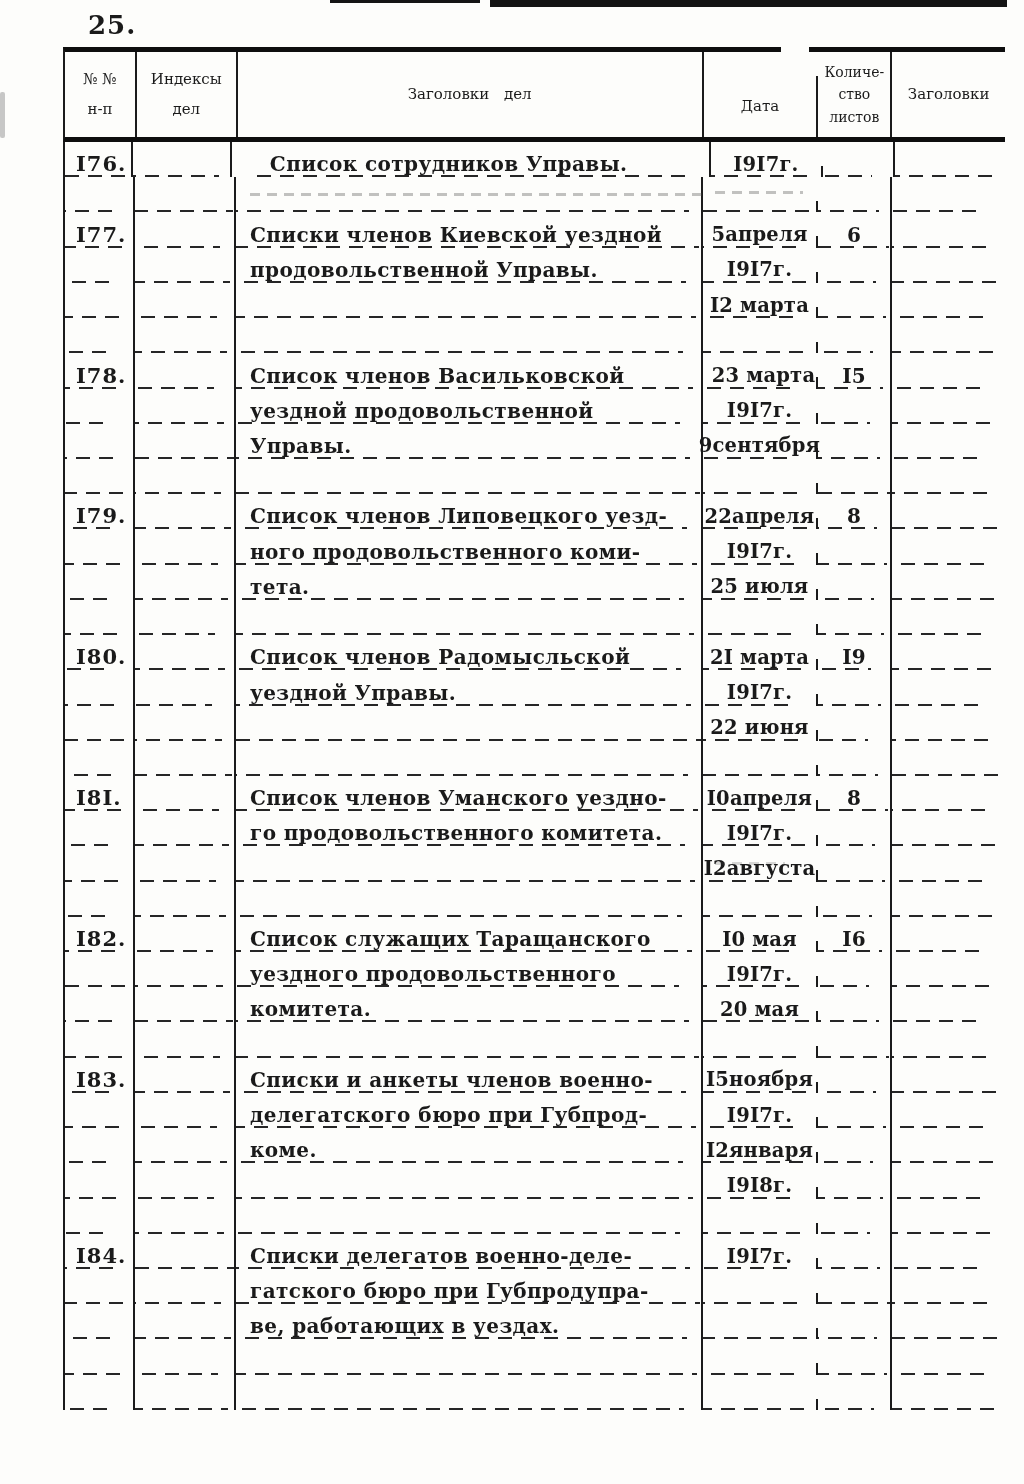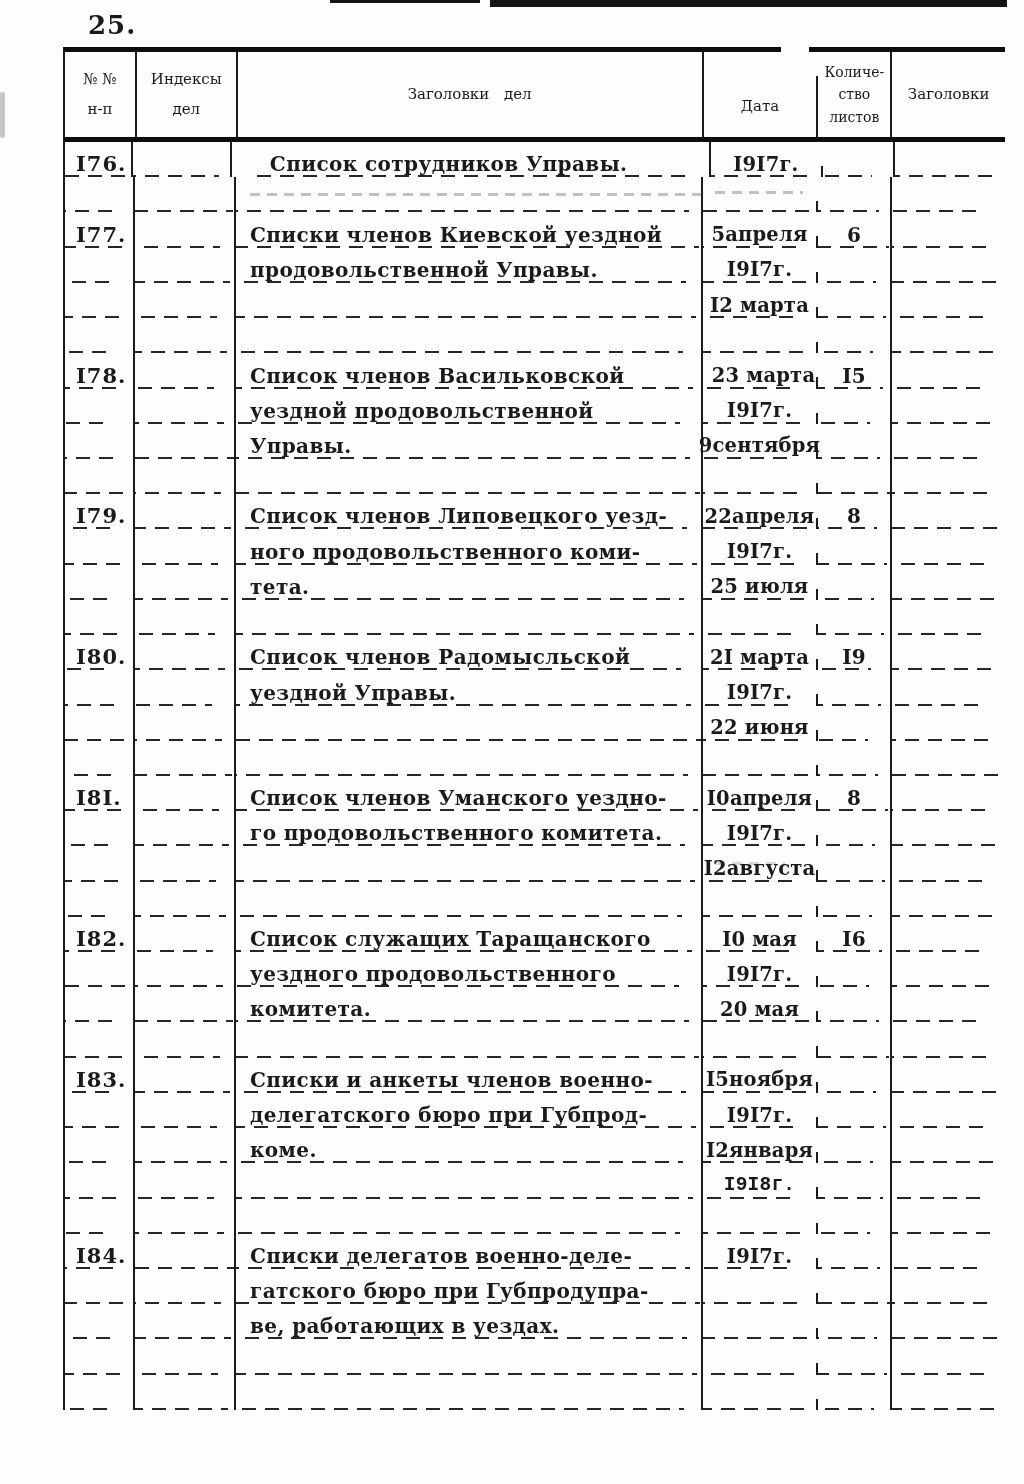--- a/index.html
+++ b/index.html
@@ -366,21 +366,21 @@
           <div class="cell c1 k1" style="background-position-x: -7px;"></div>
           <div class="cell c2 k2" style="background-position-x: -18px;">коме.</div>
           <div class="cell c3 k3" style="background-position-x: -6px;">I2января</div>
           <div class="cell c4 k4" style="background-position-x: -17px;"></div>
           <div class="cell c5 k5" style="background-position-x: -5px;"></div>
         </div>
         <div class="trow">
           <div class="cell c0 k0" style="background-position-x: -9px;"></div>
           <div class="cell c1 k1" style="background-position-x: -20px;"></div>
           <div class="cell c2 k2" style="background-position-x: -8px;"></div>
-          <div class="cell c3 k3" style="background-position-x: -19px; font-family: Liberation Mono, monospace;">I9I8г.</div>
+          <div class="cell c3 k3" style="background-position-x: -19px;">I9I8г.</div>
           <div class="cell c4 k4" style="background-position-x: -7px;"></div>
           <div class="cell c5 k5" style="background-position-x: -18px;"></div>
         </div>
         <div class="trow">
           <div class="cell c0 k0" style="background-position-x: -22px;"></div>
           <div class="cell c1 k1" style="background-position-x: -10px;"></div>
           <div class="cell c2 k2" style="background-position-x: -21px;"></div>
           <div class="cell c3 k3" style="background-position-x: -9px;"></div>
           <div class="cell c4 k4" style="background-position-x: -20px;"></div>
           <div class="cell c5 k5" style="background-position-x: -8px;"></div>

